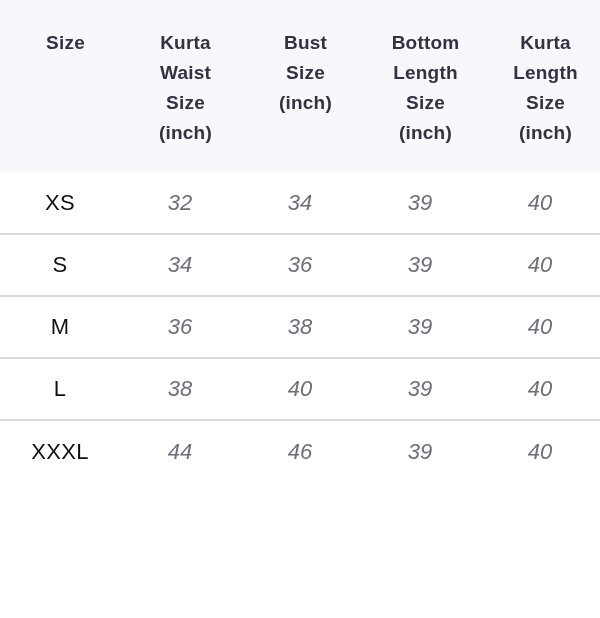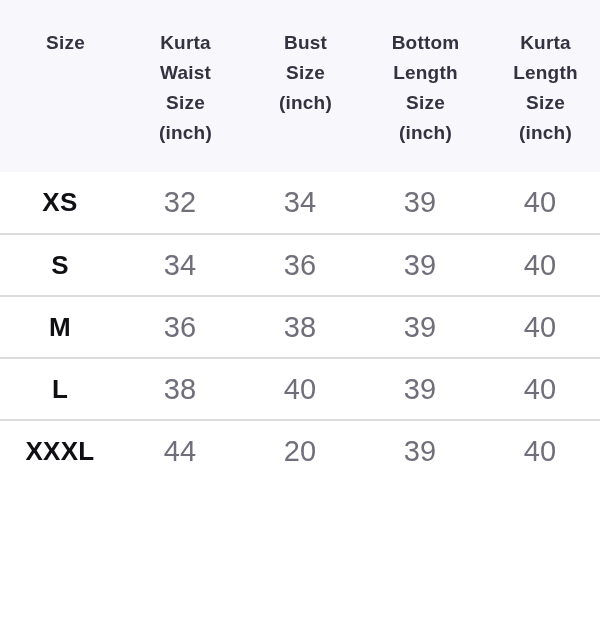--- a/index.html
+++ b/index.html
@@ -42,29 +42,30 @@
   }
   tbody td {
     height: 62px;
     text-align: center;
     vertical-align: middle;
   }
   tbody tr + tr {
     border-top: 2px solid var(--separator);
   }
   td.size-cell {
-    font-size: 26px;
-    font-weight: 700;
+    font-size: 22px;
+    font-weight: 400;
     color: var(--label_text);
     letter-spacing: 0.3px;
   }
   td.value-cell {
-    font-size: 29px;
+    font-size: 22px;
     font-weight: 400;
     color: var(--value_text);
+    font-style: italic;
   }
 </style>
 </head>
 <body>
 
 <table class="size-chart">
   <colgroup>
     <col>
       <col>
       <col>
@@ -116,18 +117,18 @@
     <tr>
       <td class="size-cell">L</td>
       <td class="value-cell">38</td>
       <td class="value-cell">40</td>
       <td class="value-cell">39</td>
       <td class="value-cell">40</td>
     </tr>
     <tr>
       <td class="size-cell">XXXL</td>
       <td class="value-cell">44</td>
-      <td class="value-cell">20</td>
+      <td class="value-cell">46</td>
       <td class="value-cell">39</td>
       <td class="value-cell">40</td>
     </tr>
   </tbody>
 </table>
 
 </body></html>

